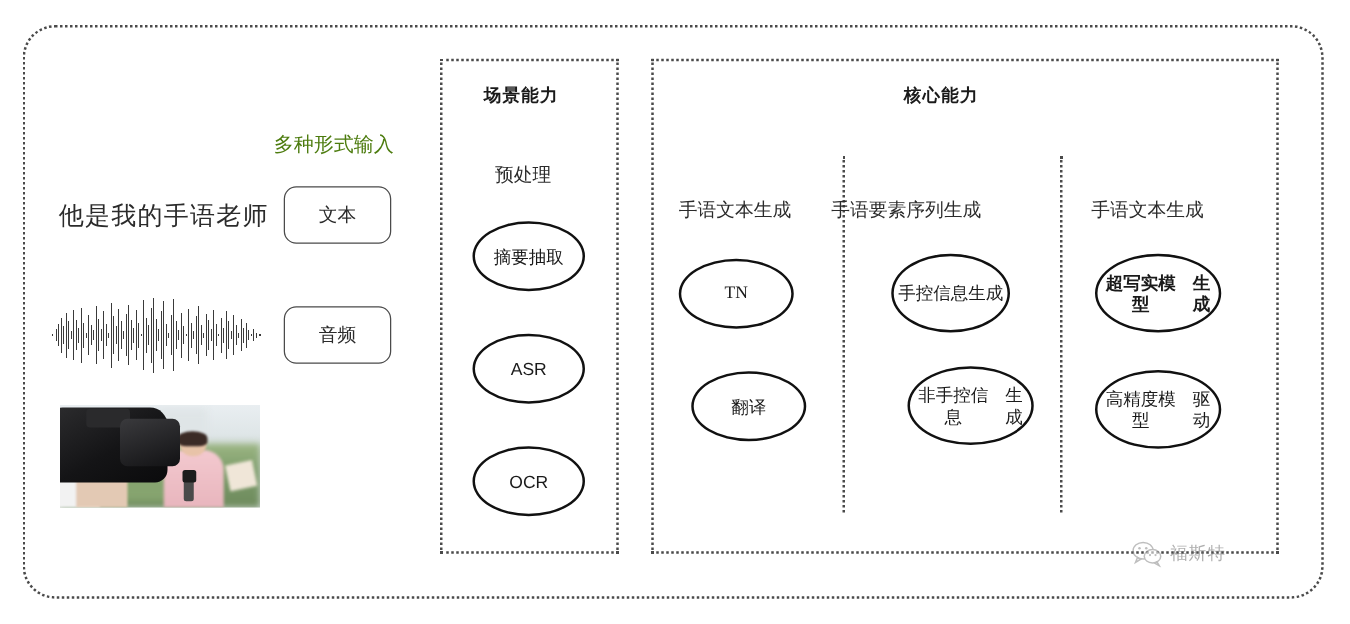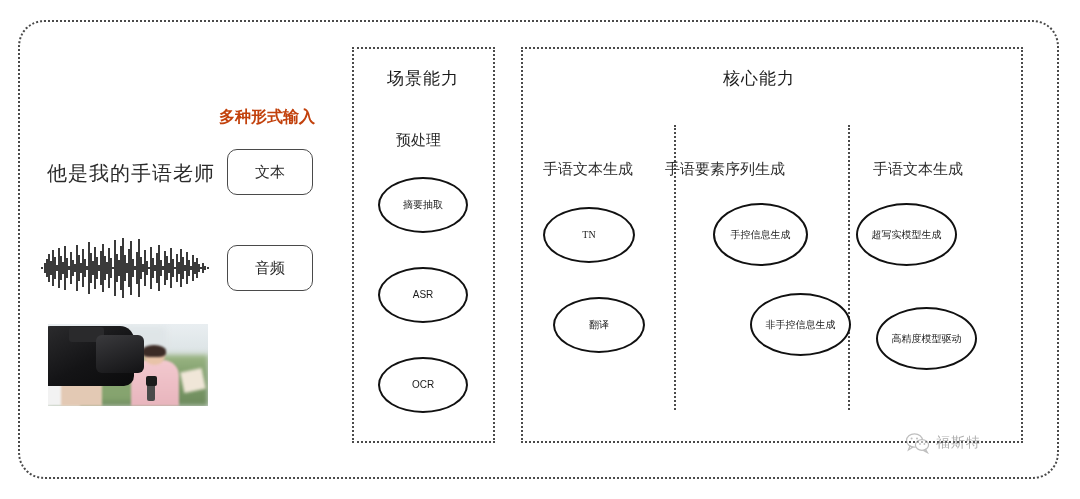--- a/index.html
+++ b/index.html
@@ -59,34 +59,34 @@
   .divider-1 { left: 674px; }
   .divider-2 { left: 848px; }
 
   
   .txt {
     position: absolute;
     white-space: nowrap;
     line-height: 1.25;
   }
   .panel-title {
-    font-size: 17px;
-    font-weight: normal;
+    font-size: 14px;
+    font-weight: bold;
     letter-spacing: 1px;
     color: #1a1a1a;
   }
   .section-label {
     font-size: 15px;
     font-weight: normal;
     color: #2b2b2b;
   }
   .input-heading {
     font-size: 16px;
-    font-weight: bold;
-    color: #c2410c;
+    font-weight: normal;
+    color: #4d7c0f;
   }
   .sentence {
     font-size: 20px;
     color: #2b2b2b;
     letter-spacing: 1px;
   }
 
   
   .mod-box {
     position: absolute;
@@ -106,22 +106,22 @@
   
   .ellipse {
     position: absolute;
     box-sizing: border-box;
     border: 2.4px solid #111111;
     border-radius: 50%;
     background: #ffffff;
     display: flex;
     align-items: center;
     justify-content: center;
-    text-align: left;
-    font-size: 10px;
+    text-align: center;
+    font-size: 14px;
     color: #1a1a1a;
     line-height: 1.2;
   }
   .ellipse span { display: block; }
 
   
   .waveform {
     position: absolute;
     left: 40px;
     top: 236px;
@@ -374,32 +374,32 @@
   <div class="ellipse" style="left:553px; top:297px; width:92px; height:56px;">
     <span>翻译</span>
   </div>
 
   <div class="txt section-label" style="left:665px; top:160px;">手语要素序列生成</div>
 
   <div class="ellipse" style="left:713px; top:203px; width:95px; height:63px;">
     <span>手控信息</span>
     <span>生成</span>
   </div>
-  <div class="ellipse" style="left:750px; top:293px; width:101px; height:63px;">
+  <div class="ellipse" style="left:726px; top:293px; width:101px; height:63px;">
     <span>非手控信息</span>
     <span>生成</span>
   </div>
 
   <div class="txt section-label" style="left:873px; top:160px;">手语文本生成</div>
 
-  <div class="ellipse" style="left:856px; top:203px; width:101px; height:63px;">
+  <div class="ellipse" style="left:876px; top:203px; width:101px; height:63px;font-weight:bold;">
     <span>超写实模型</span>
     <span>生成</span>
   </div>
-  <div class="ellipse" style="left:876px; top:307px; width:101px; height:63px;">
+  <div class="ellipse" style="left:876px; top:296px; width:101px; height:63px;">
     <span>高精度模型</span>
     <span>驱动</span>
   </div>
 
   <div class="watermark">
     <svg width="26" height="22" viewBox="0 0 26 22">
       <ellipse cx="9.5" cy="8.5" rx="8" ry="6.6" fill="none" stroke="#8a8a8a" stroke-width="1.2"></ellipse>
       <path d="M5 14 L3.4 18 L7.6 15.4 Z" fill="none" stroke="#8a8a8a" stroke-width="1.2"></path>
       <circle cx="6.6" cy="6.6" r="1" fill="#8a8a8a"></circle>
       <circle cx="12" cy="6.6" r="1" fill="#8a8a8a"></circle>

